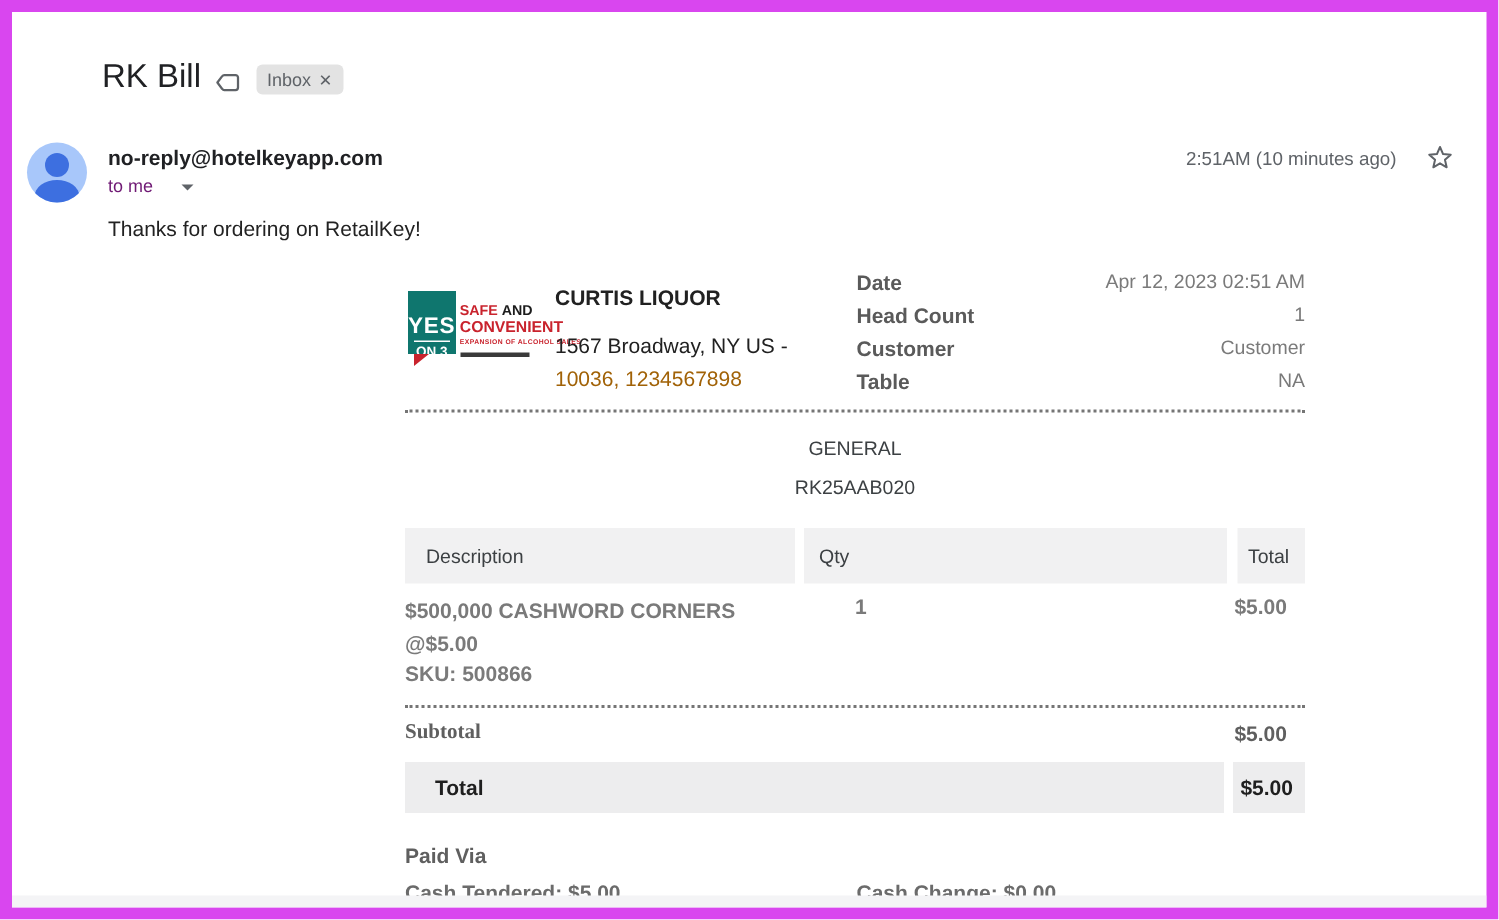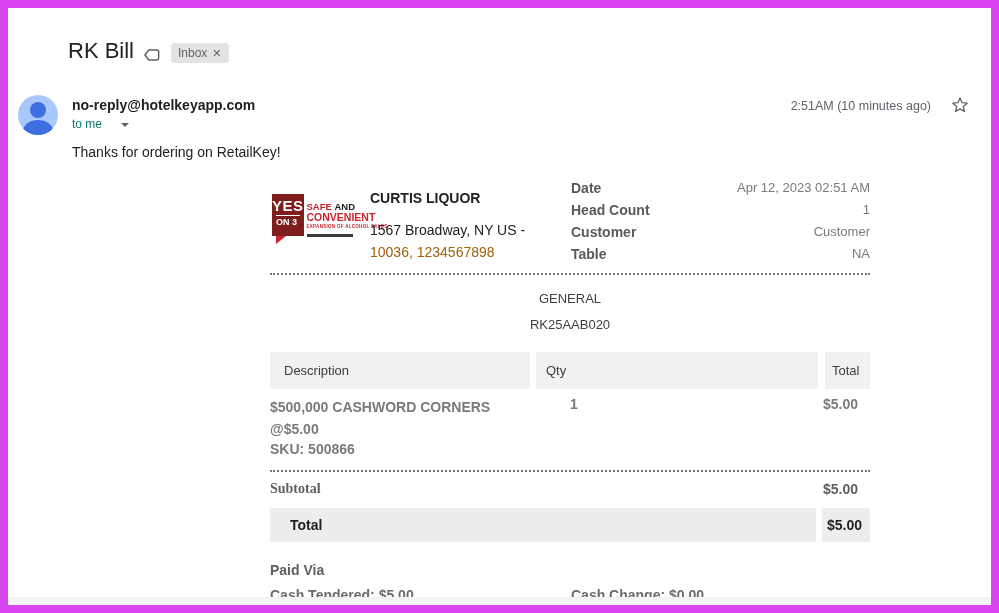--- a/index.html
+++ b/index.html
@@ -17,30 +17,30 @@
     border-radius:4px; display:flex; align-items:center; gap:5px; padding:0 7px;
     font-size:12px; color:#5f6368;
   }
   .chip-x { font-size:11px; color:#5f6368; cursor:default; }
   
   .avatar { position:absolute; left:10px; top:87px; width:40px; height:40px; border-radius:50%;
     background:#a8c7fa; overflow:hidden; }
   .avatar .head { position:absolute; left:12px; top:7px; width:16px; height:16px; border-radius:50%; background:#3d6fe0; }
   .avatar .bodyshape { position:absolute; left:5px; top:25px; width:30px; height:22px; border-radius:50% 50% 0 0; background:#3d6fe0; }
   .sender { position:absolute; left:64px; top:89px; font-size:14px; font-weight:bold; color:#202124; }
-  .to-me { position:absolute; left:64px; top:109px; font-size:12px; color:#0f766e; display:flex; align-items:center; gap:19px; }
+  .to-me { position:absolute; left:64px; top:109px; font-size:12px; color:#701a75; display:flex; align-items:center; gap:19px; }
   .caret { display:inline-block; width:0; height:0; border-left:4px solid transparent; border-right:4px solid transparent; border-top:4px solid #5f6368; margin-top:2px; }
   .timestamp { position:absolute; right:60px; top:91px; font-size:12.5px; color:#5f6368; }
   .star { position:absolute; right:21px; top:87px; width:20px; height:20px; color:#5f6368; cursor:pointer; }
   
   .intro { position:absolute; left:64px; top:136px; font-size:14px; color:#222; }
   .receipt { position:absolute; left:262px; top:170px; width:600px; height:432px; font-size:14px; }
   
   .logo { position:absolute; left:2px; top:16px; width:94px; height:60px; display:flex; gap:3px; }
-  .logo-badge { position:relative; width:39px; height:42px; background:#7f1d1d; color:#fff; padding-top:4px; }
+  .logo-badge { position:relative; width:39px; height:42px; background:#0f766e; color:#fff; text-align:center; padding-top:16px; }
   .logo-badge:after { content:""; position:absolute; left:4px; bottom:-8px; border-left:10px solid #c9232d; border-bottom:8px solid transparent; }
   .logo-yes { display:block; font-size:15px; font-weight:bold; letter-spacing:0.5px; line-height:16px; }
   .logo-on3 { display:block; font-size:9px; font-weight:bold; border-top:1px solid #fff; margin:1px 4px 0; padding-top:1px; }
   .logo-right { padding-top:6px; line-height:10px; white-space:nowrap; }
   .logo-l1 { font-size:9.5px; font-weight:bold; color:#c9232d; }
   .logo-l1 b { color:#1c1c1c; }
   .logo-l2 { display:block; font-size:10.5px; font-weight:bold; color:#c9232d; }
   .logo-l3 { display:block; font-size:4.5px; font-weight:bold; color:#c9232d; letter-spacing:0.3px; }
   .logo-l4 { display:block; width:46px; height:3px; background:#3a3a3a; margin-top:2px; }
   .merchant-name { position:absolute; left:100px; top:12px; font-size:14px; font-weight:bold; color:#212121; }

